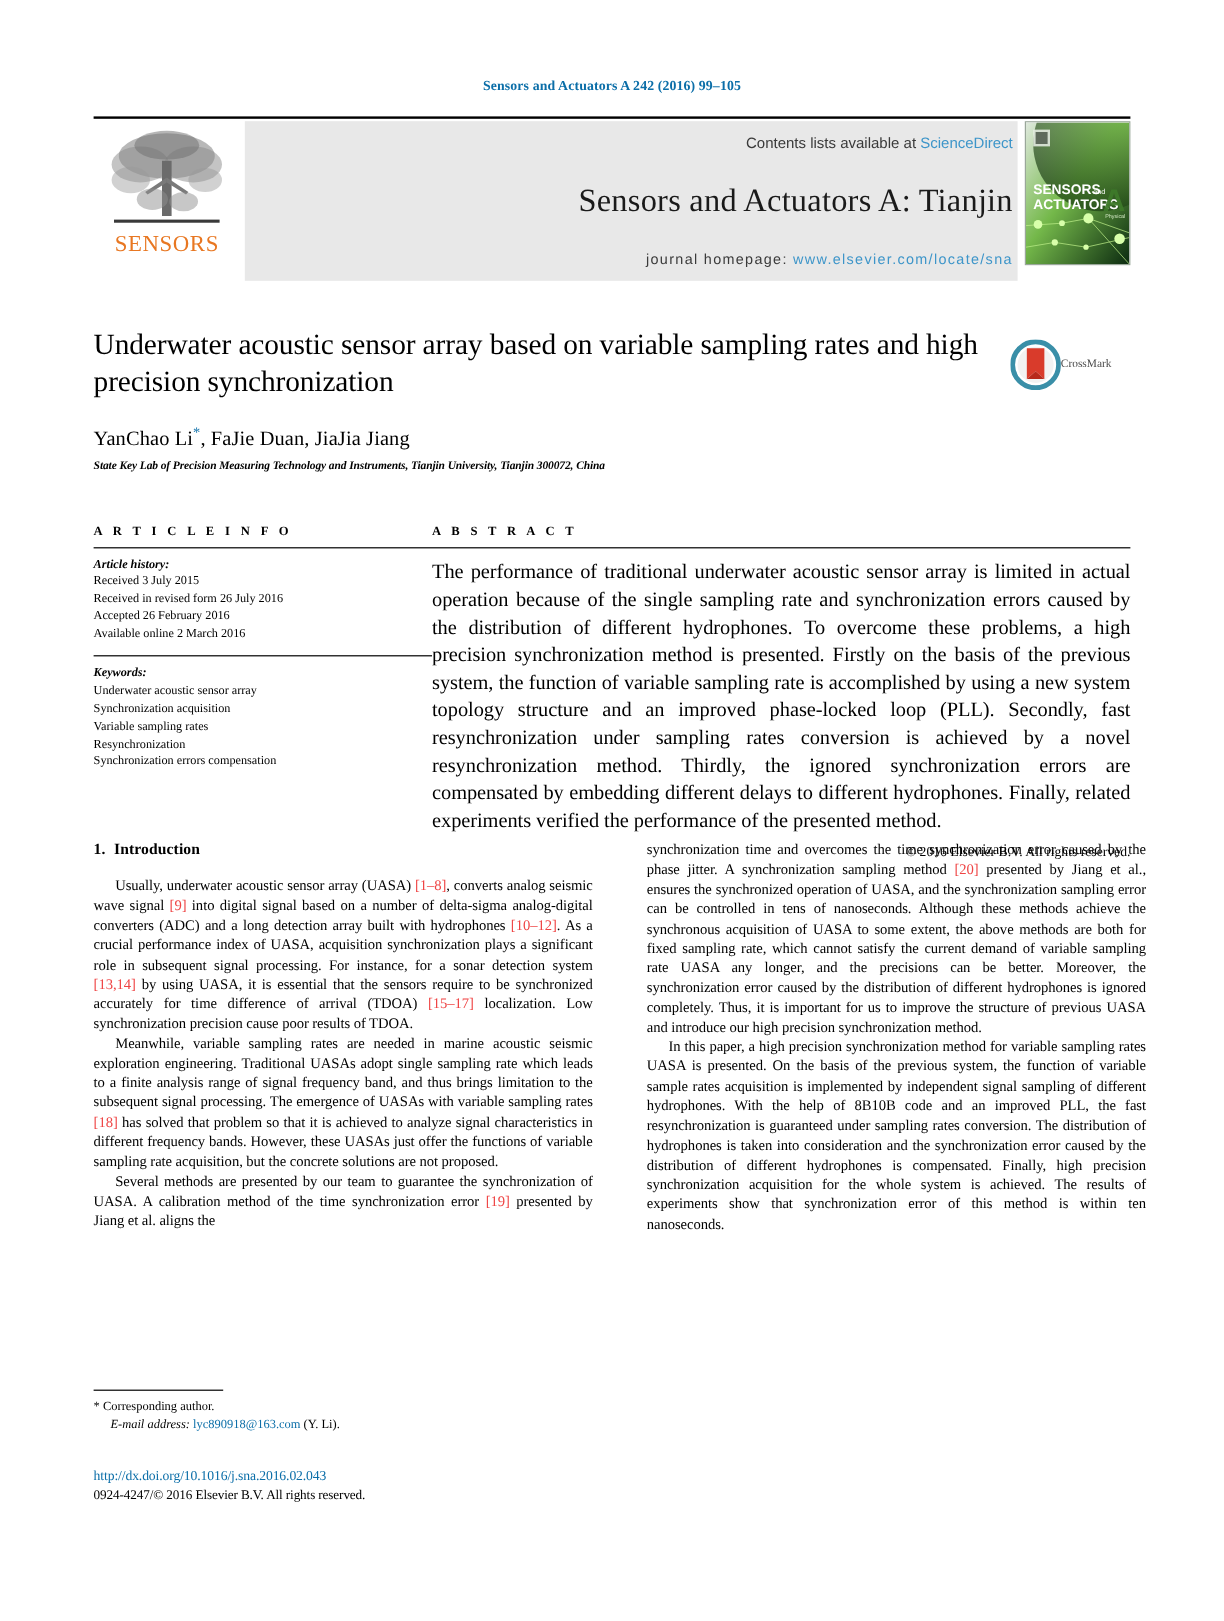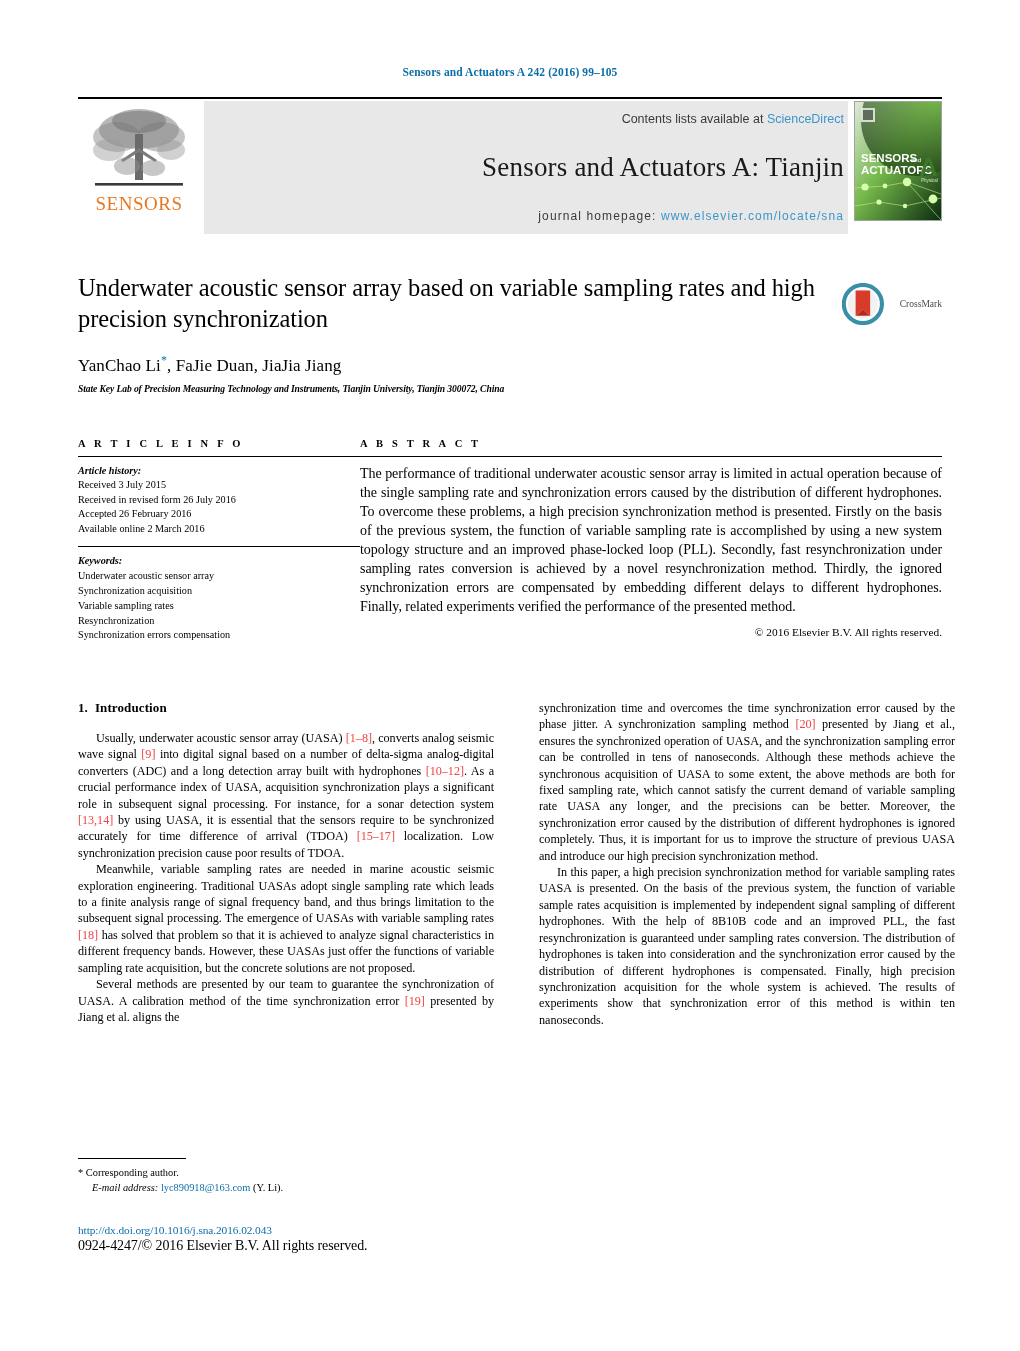--- a/index.html
+++ b/index.html
@@ -140,21 +140,21 @@
     letter-spacing: -0.1px;
   }
   .crossmark {
     position: absolute;
     top: 8px;
     right: 0px;
     width: 100px;
     height: 48px;
     display: flex;
     align-items: center;
-    gap: 16px;
+    gap: 0;
   }
   .crossmark-label {
     font-size: 9.5px;
     color: #4a4a4a;
     font-family: "Liberation Serif", serif;
   }
 
   
   .info-abstract {
     position: absolute;
@@ -174,21 +174,21 @@
     margin-bottom: 7px;
   }
   .rule-thick { border-top: 1.6px solid #000; }
   .info-group { padding-top: 7px; font-size: 10.2px; line-height: 1.42; }
   .info-group .ital { font-style: italic; font-weight: bold; }
   .info-sep { margin-top: 10px; border-top: 1.6px solid #000; }
   .kw-line { font-size: 10.2px; line-height: 1.46; }
 
   .abstract-body {
     padding-top: 8px;
-    font-size: 14px;
+    font-size: 17px;
     line-height: 1.355;
     text-align: justify;
     letter-spacing: -0.05px;
   }
   .copyright-line {
     text-align: right;
     font-size: 11.4px;
     margin-top: 9px;
     font-weight: 500;
   }
@@ -249,21 +249,21 @@
     top: 1224px;
     width: 500px;
   }
   .doi-link {
     color: #0b6ea8;
     font-size: 11.4px;
     display: block;
     letter-spacing: -0.1px;
   }
   .issn-line {
-    font-size: 14px;
+    font-size: 11px;
     margin-top: 2px;
     letter-spacing: -0.1px;
   }
 </style>
 </head>
 <body>
 
 <div class="page">
 
   <div class="running-head">Sensors and Actuators A 242 (2016) 99–105</div>

